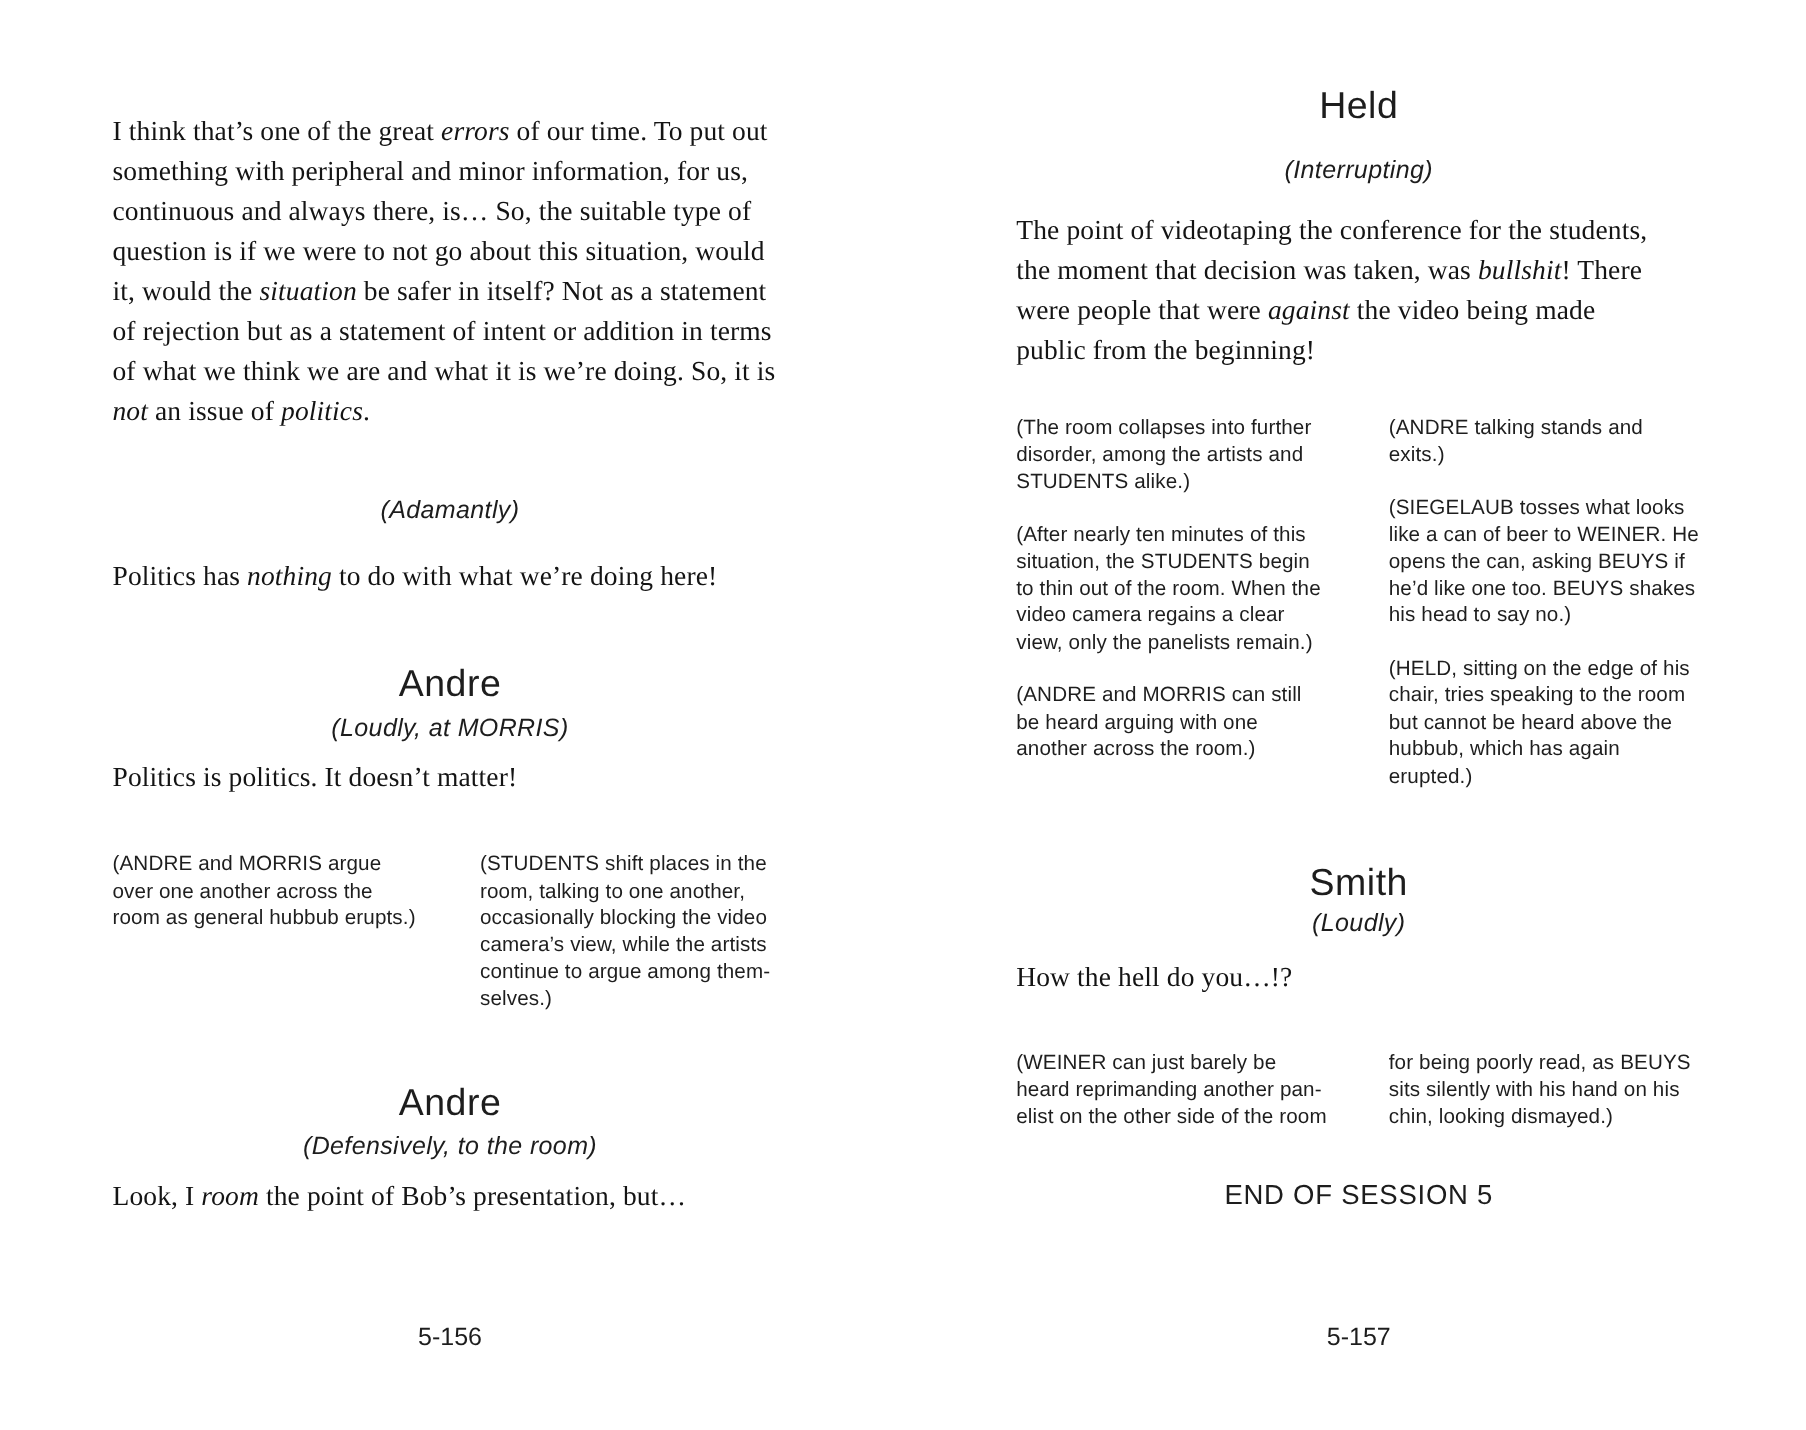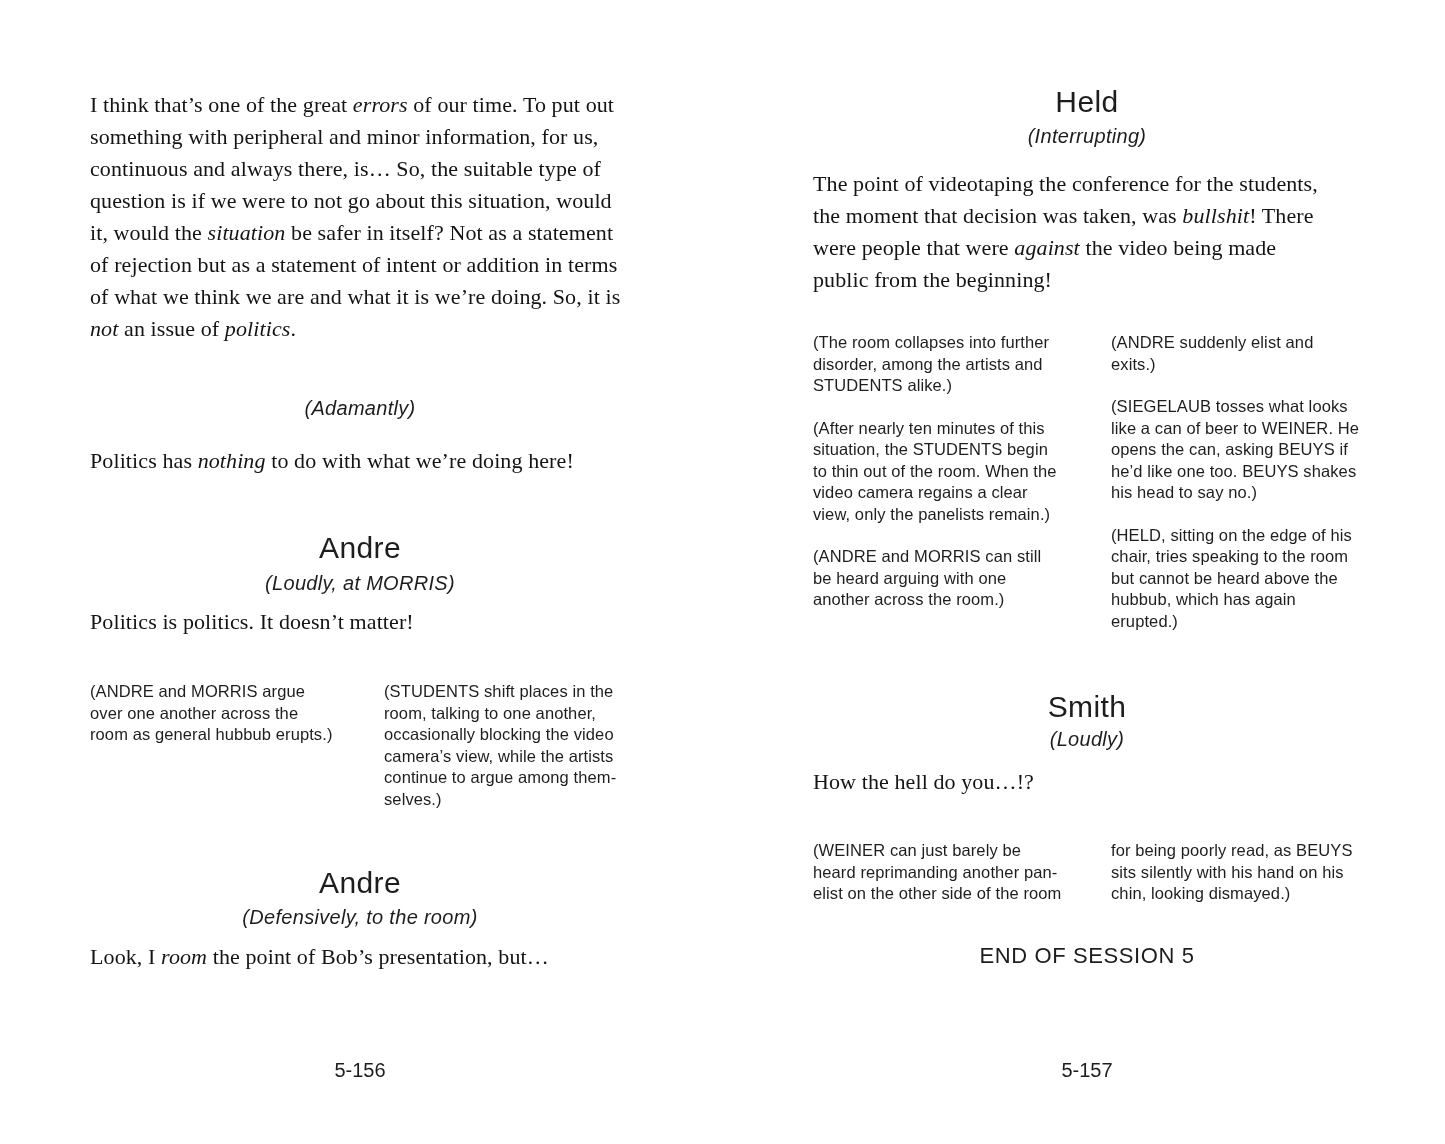--- a/index.html
+++ b/index.html
@@ -117,34 +117,34 @@
 
     <div class="block cue" style="top:905px">(Defensively, to the room)</div>
 
     <p class="block dialogue" style="top:941px">Look, I <i>room</i> the point of Bob’s presentation, but…</p>
 
     <div class="block folio">5-156</div>
   </section>
 
   <section class="page right">
 
-    <h2 class="block charname" style="top:85px">Held</h2>
+    <h2 class="block charname" style="top:68px">Held</h2>
 
     <div class="block cue" style="top:124px">(Interrupting)</div>
 
     <p class="block dialogue" style="top:168px; width:505px">The point of videotaping the conference for the students, the moment that decision was taken, was <i>bullshit</i>! There were people that were <i>against</i> the video being made public from the beginning!</p>
 
     <div class="block columns" style="top:332px">
       <div>
         <p class="note">(The room collapses into further disorder, among the artists and STUDENTS alike.)</p>
         <p class="note">(After nearly ten minutes of this situation, the STUDENTS begin to thin out of the room. When the video camera regains a clear view, only the panelists remain.)</p>
         <p class="note">(ANDRE and MORRIS can still be heard arguing with one another across the room.)</p>
       </div>
       <div>
-        <p class="note">(ANDRE suddenly elist and exits.)</p>
+        <p class="note">(ANDRE talking stands and exits.)</p>
         <p class="note">(SIEGELAUB tosses what looks like a can of beer to WEINER. He opens the can, asking BEUYS if he’d like one too. BEUYS shakes his head to say no.)</p>
         <p class="note">(HELD, sitting on the edge of his chair, tries speaking to the room but cannot be heard above the hubbub, which has again erupted.)</p>
       </div>
     </div>
 
     <h2 class="block charname" style="top:690px">Smith</h2>
 
     <div class="block cue" style="top:727px">(Loudly)</div>
 
     <p class="block dialogue" style="top:766px">How the hell do you…!?</p>

